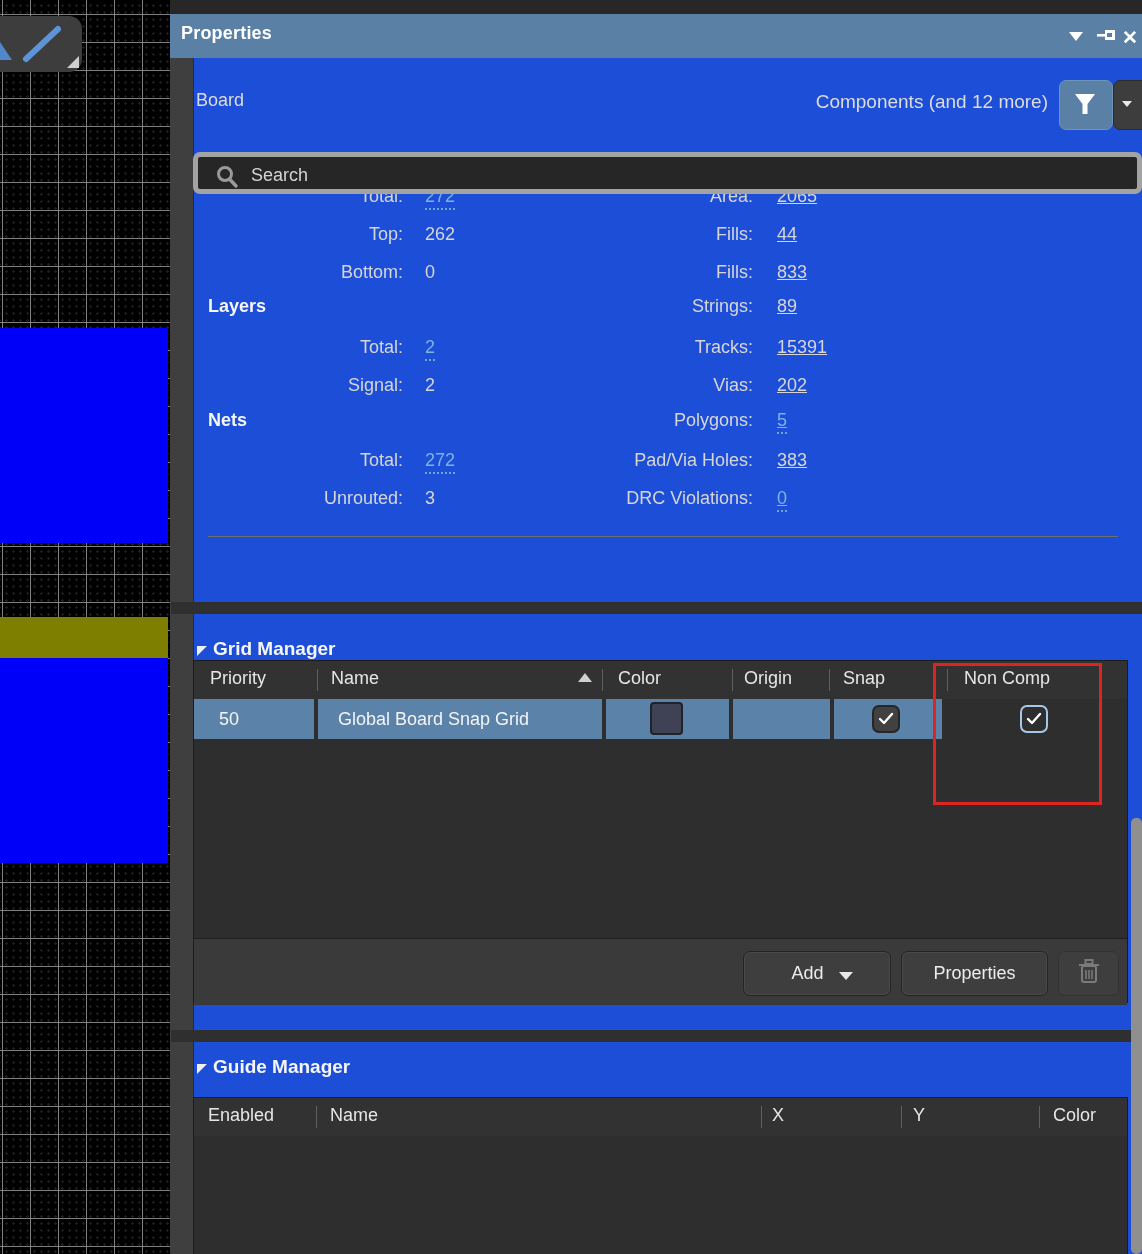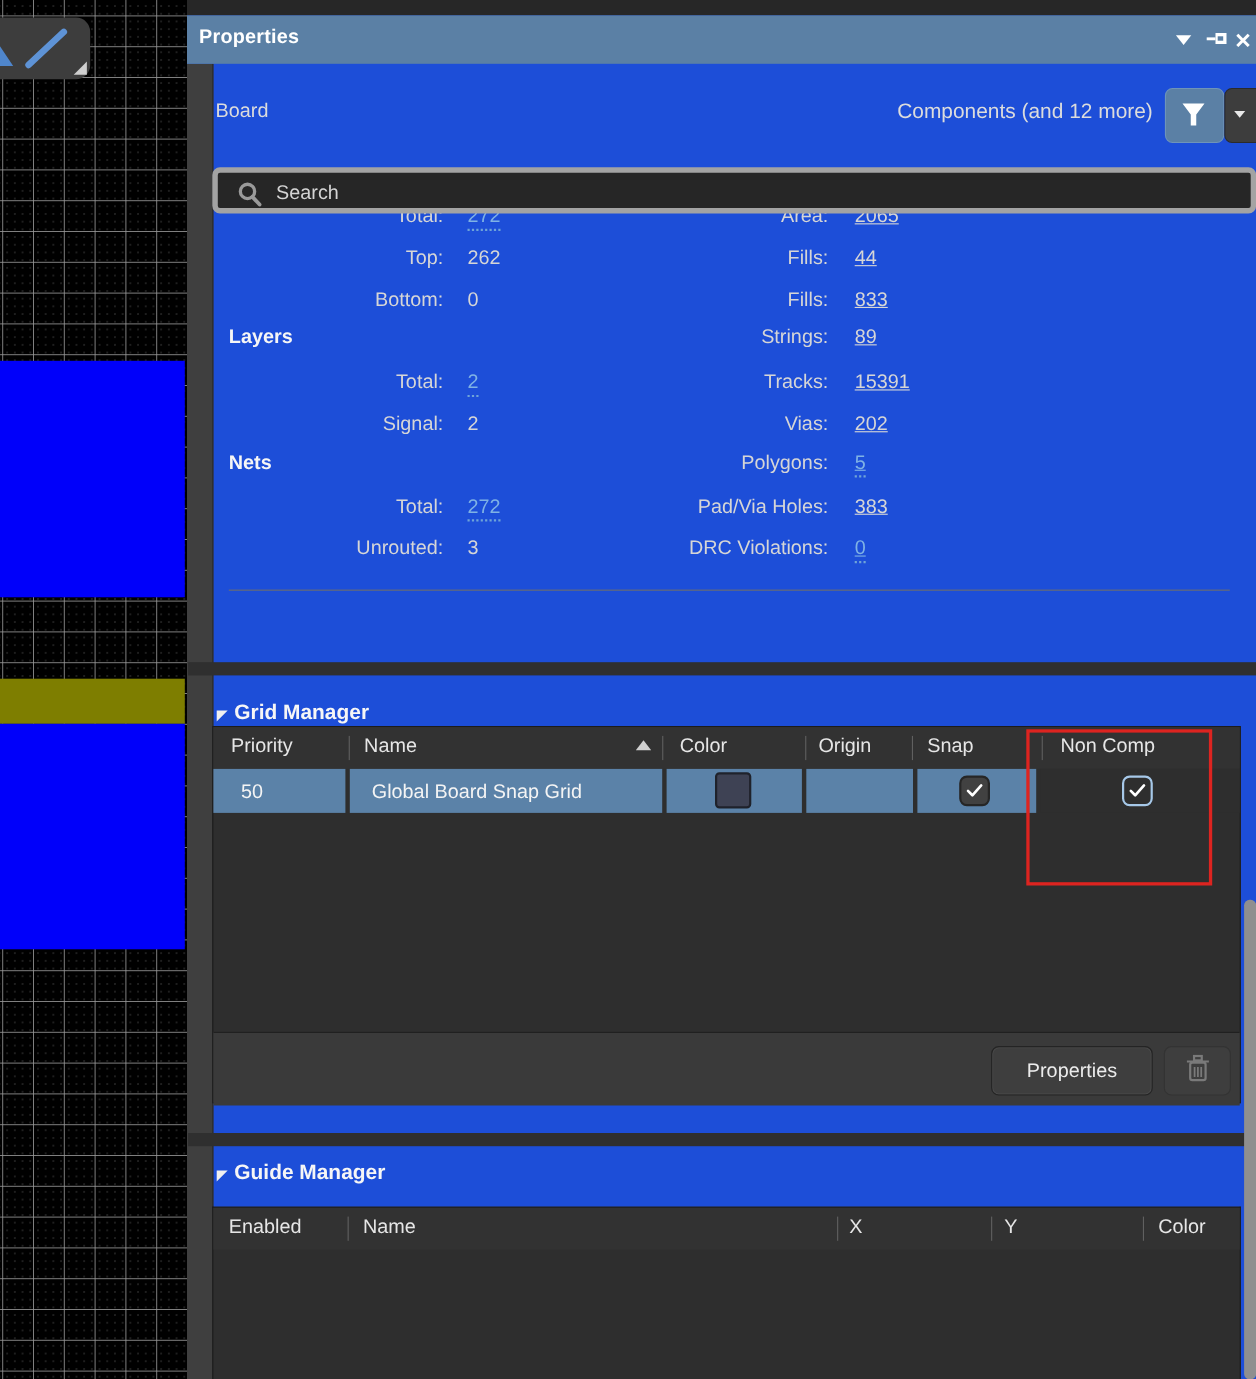--- a/index.html
+++ b/index.html
@@ -231,20 +231,24 @@
       <div style="position:absolute;left:752px;top:38px;width:181px;height:40px;background:#2e2e2e;">
         <span class="checkbox cb-blue" style="left:74px;top:6px;">
           <svg width="24" height="24" viewBox="0 0 24 24">
             <polyline points="6,12 10,16 18,7" fill="none" stroke="#fff" stroke-width="2.4" stroke-linecap="round" stroke-linejoin="round"></polyline>
           </svg>
         </span>
       </div>
     </div>
 
     <div class="tfoot" style="top:277px;">
+      <div class="btn" style="left:549px;top:12px;width:148px;height:45px;line-height:43px;">
+        <span>Add</span>
+        <span class="dd-caret" style="position:relative;display:inline-block;left:10px;top:1px;border-left-width:7px;border-right-width:7px;border-top-width:8px;"></span>
+      </div>
       <div class="btn" style="left:707px;top:12px;width:147px;height:45px;line-height:43px;">Properties</div>
       <div class="btn" style="left:864px;top:12px;width:61px;height:45px;box-shadow:none;border-color:#333;">
         <svg width="59" height="43" viewBox="0 0 59 43" style="margin:0 auto;">
           <rect x="23" y="14" width="14" height="16" rx="2" fill="none" stroke="#7a7a7a" stroke-width="2"></rect>
           <line x1="20" y1="13" x2="40" y2="13" stroke="#7a7a7a" stroke-width="2"></line>
           <rect x="26.5" y="8" width="7" height="4" fill="none" stroke="#7a7a7a" stroke-width="2"></rect>
           <line x1="27" y1="18" x2="27" y2="27" stroke="#7a7a7a" stroke-width="1.6"></line>
           <line x1="30" y1="18" x2="30" y2="27" stroke="#7a7a7a" stroke-width="1.6"></line>
           <line x1="33" y1="18" x2="33" y2="27" stroke="#7a7a7a" stroke-width="1.6"></line>
         </svg>

